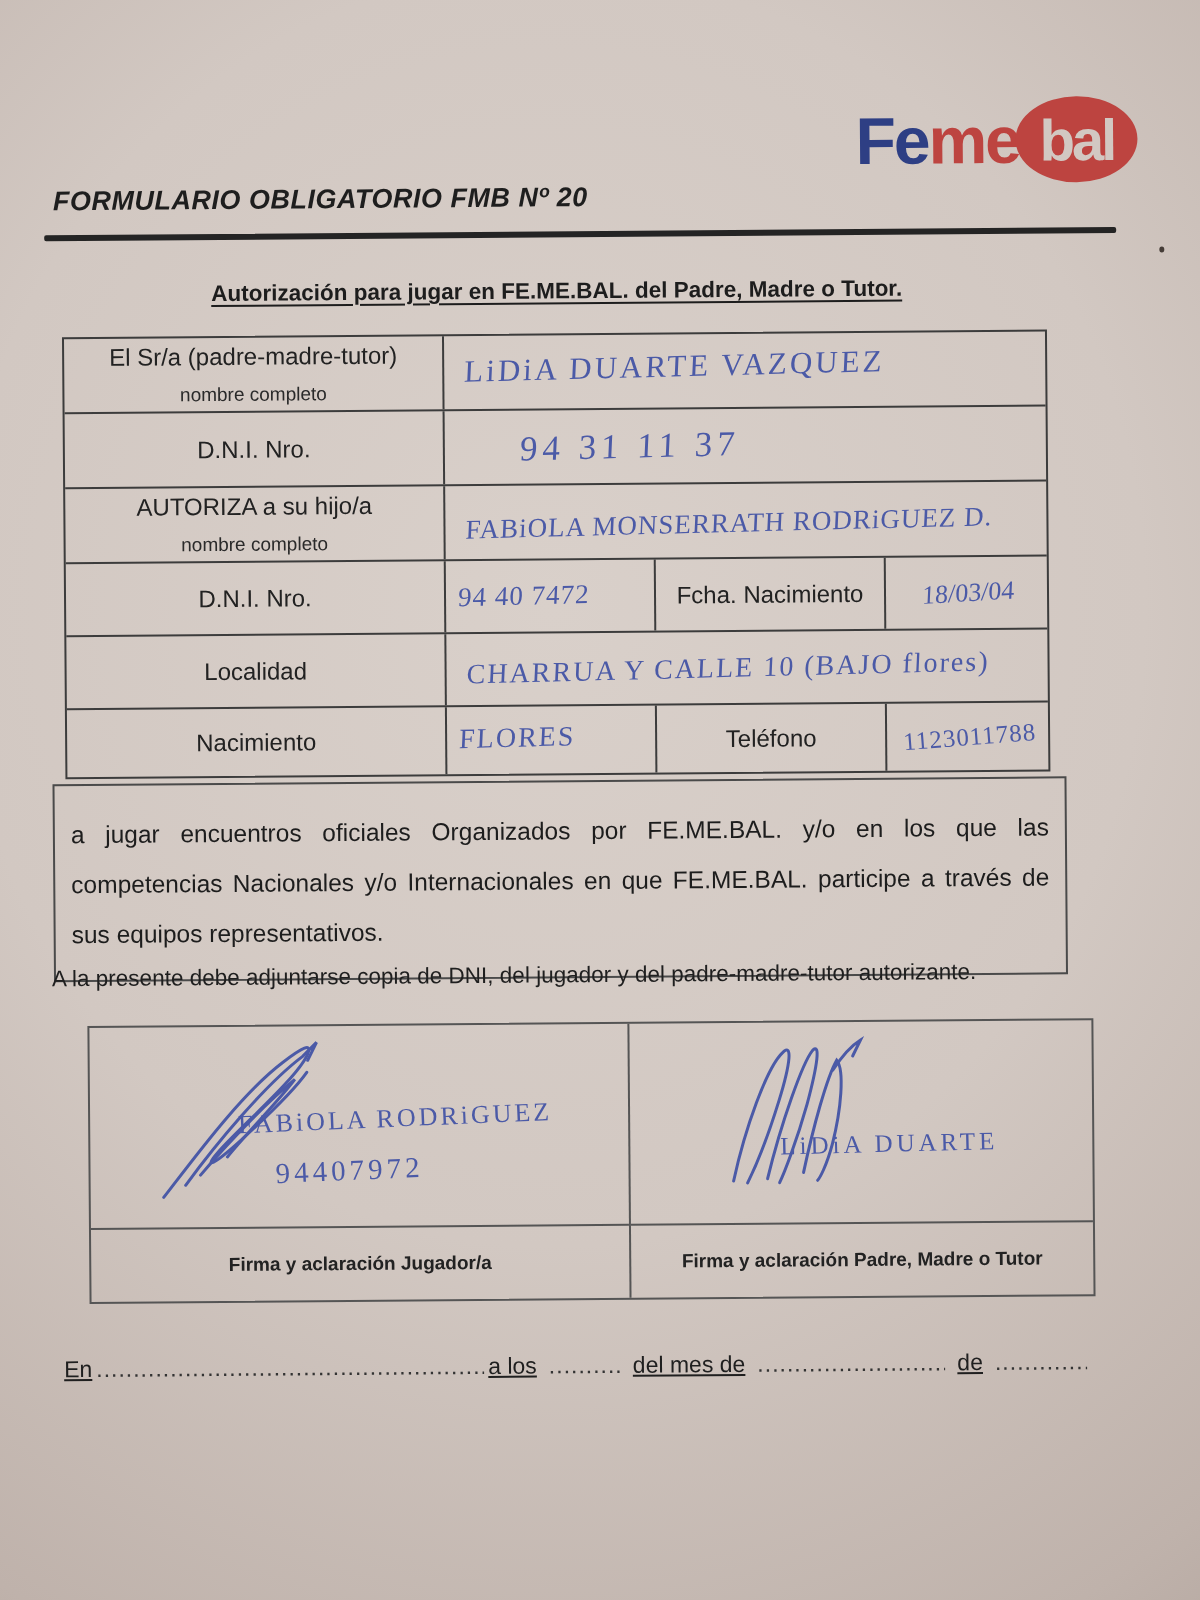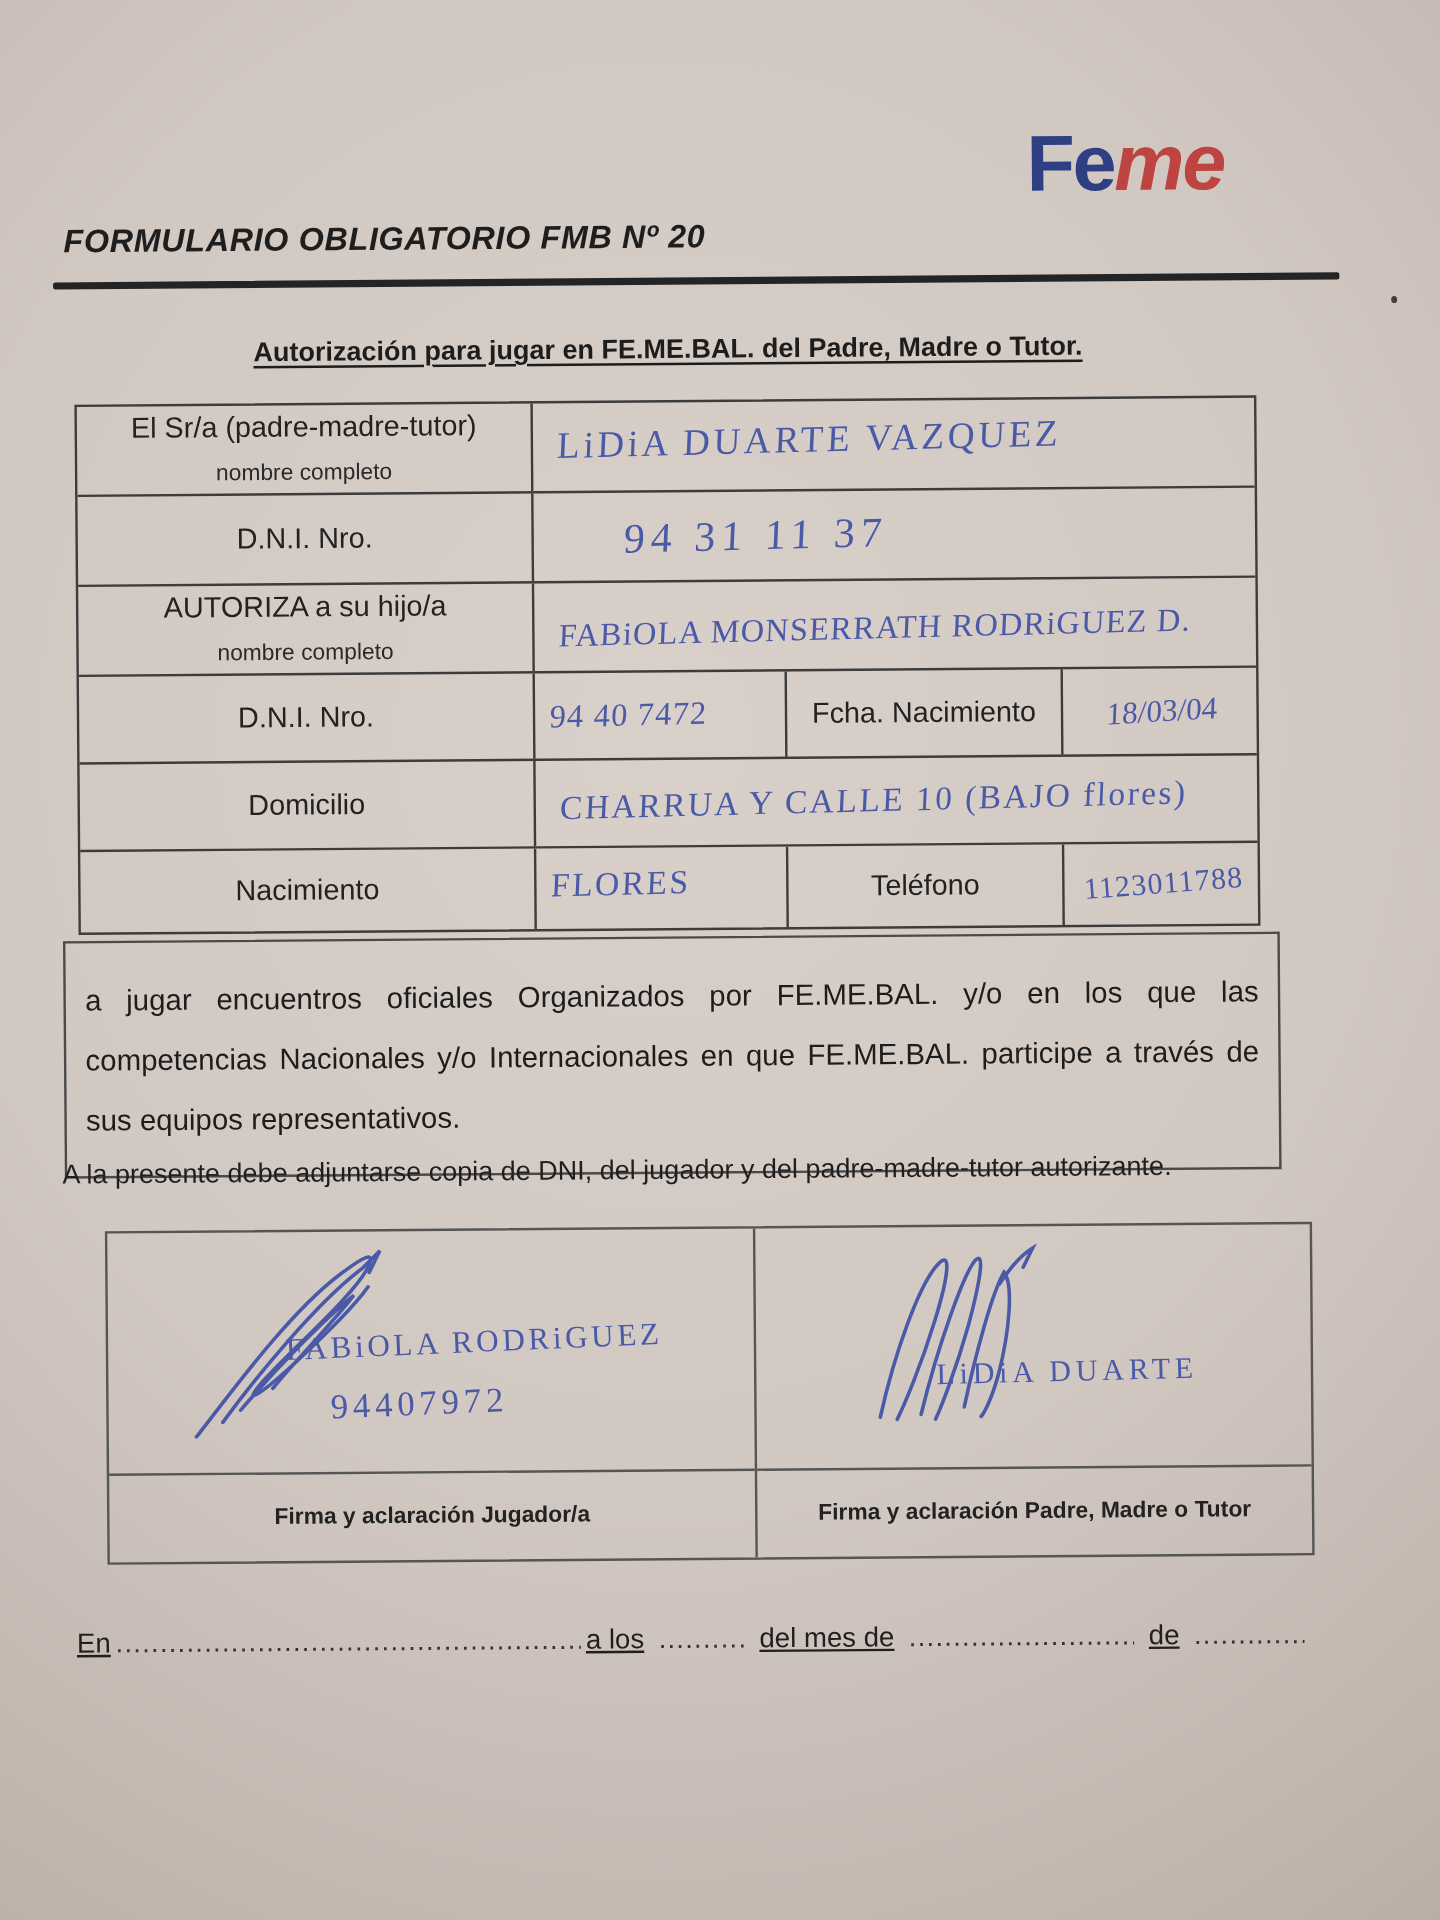--- a/index.html
+++ b/index.html
@@ -7,21 +7,21 @@
     width:1200px;height:1600px;overflow:hidden;position:relative;
     background:radial-gradient(130% 105% at 46% 38%, #d9d0ca 0%, #d2c8c2 38%, #bfb2ab 68%, #9d8f87 100%);
     font-family:"Liberation Sans", sans-serif;
     color:#262626;
   }
   .paper{position:absolute;inset:0;transform:rotate(-0.45deg);transform-origin:50% 45%;}
 
   
   .logo{position:absolute;left:860px;top:100px;display:flex;align-items:center;font-weight:700;letter-spacing:-2px;}
   .logo .fe{color:#2e3f84;font-size:66px;text-align:center;}
-  .logo .me{color:#bd4440;font-size:66px;font-style:italic;}
+  .logo .me{color:#bd4440;font-size:66px;}
   .logo .ball{width:122px;height:86px;margin-left:-4px;background:#bd4440;border-radius:50%;
     display:flex;align-items:center;justify-content:center;color:#d2c8c2;font-size:58px;font-weight:700;letter-spacing:-3px;}
 
   .title{position:absolute;left:57px;top:182px;font-size:27px;font-weight:700;font-style:italic;color:#1e1e1e;letter-spacing:0.5px;}
   .rule{position:absolute;left:48px;top:231px;width:1072px;height:6px;background:#242424;border-radius:2px;}
   .subtitle-wrap{position:absolute;left:0;top:278px;width:1120px;text-align:center;}
   .subtitle{font-size:22.5px;font-weight:700;color:#1d1d1d;text-decoration:underline;text-decoration-thickness:2px;text-underline-offset:4px;}
 
   
   .tbl{position:absolute;left:65px;top:333px;width:985px;border:2px solid #3c3c3c;box-sizing:border-box;}
@@ -79,20 +79,21 @@
   .speck{position:absolute;left:1163px;top:251px;width:5px;height:6px;background:#453c37;border-radius:50%;}
 </style>
 </head>
 <body>
 
 <div class="paper">
 
   <div class="logo">
     <span class="fe">Fe</span>
       <span class="me">me</span>
+      <span class="ball">bal</span>
   </div>
 
   <div class="title">FORMULARIO OBLIGATORIO FMB Nº 20</div>
   <div class="rule"></div>
   <div class="speck"></div>
 
   <div class="subtitle-wrap">
     <span class="subtitle">Autorización para jugar en FE.ME.BAL. del Padre, Madre o Tutor.</span>
   </div>
 
@@ -137,21 +138,21 @@
       <div class="cell c3">
         <span>Fcha. Nacimiento</span>
       </div>
       <div class="cell c4">
         <span class="hw hw-date">18/03/04</span>
       </div>
     </div>
 
     <div class="trow h73">
       <div class="cell lbl">
-        <span class="main">Domicilio</span>
+        <span class="main">Localidad</span>
       </div>
       <div class="cell val">
         <span class="hw hw5">CHARRUA Y CALLE 10 (BAJO flores)</span>
       </div>
     </div>
 
     <div class="trow h69">
       <div class="cell lbl">
         <span class="main">Nacimiento</span>
       </div>

